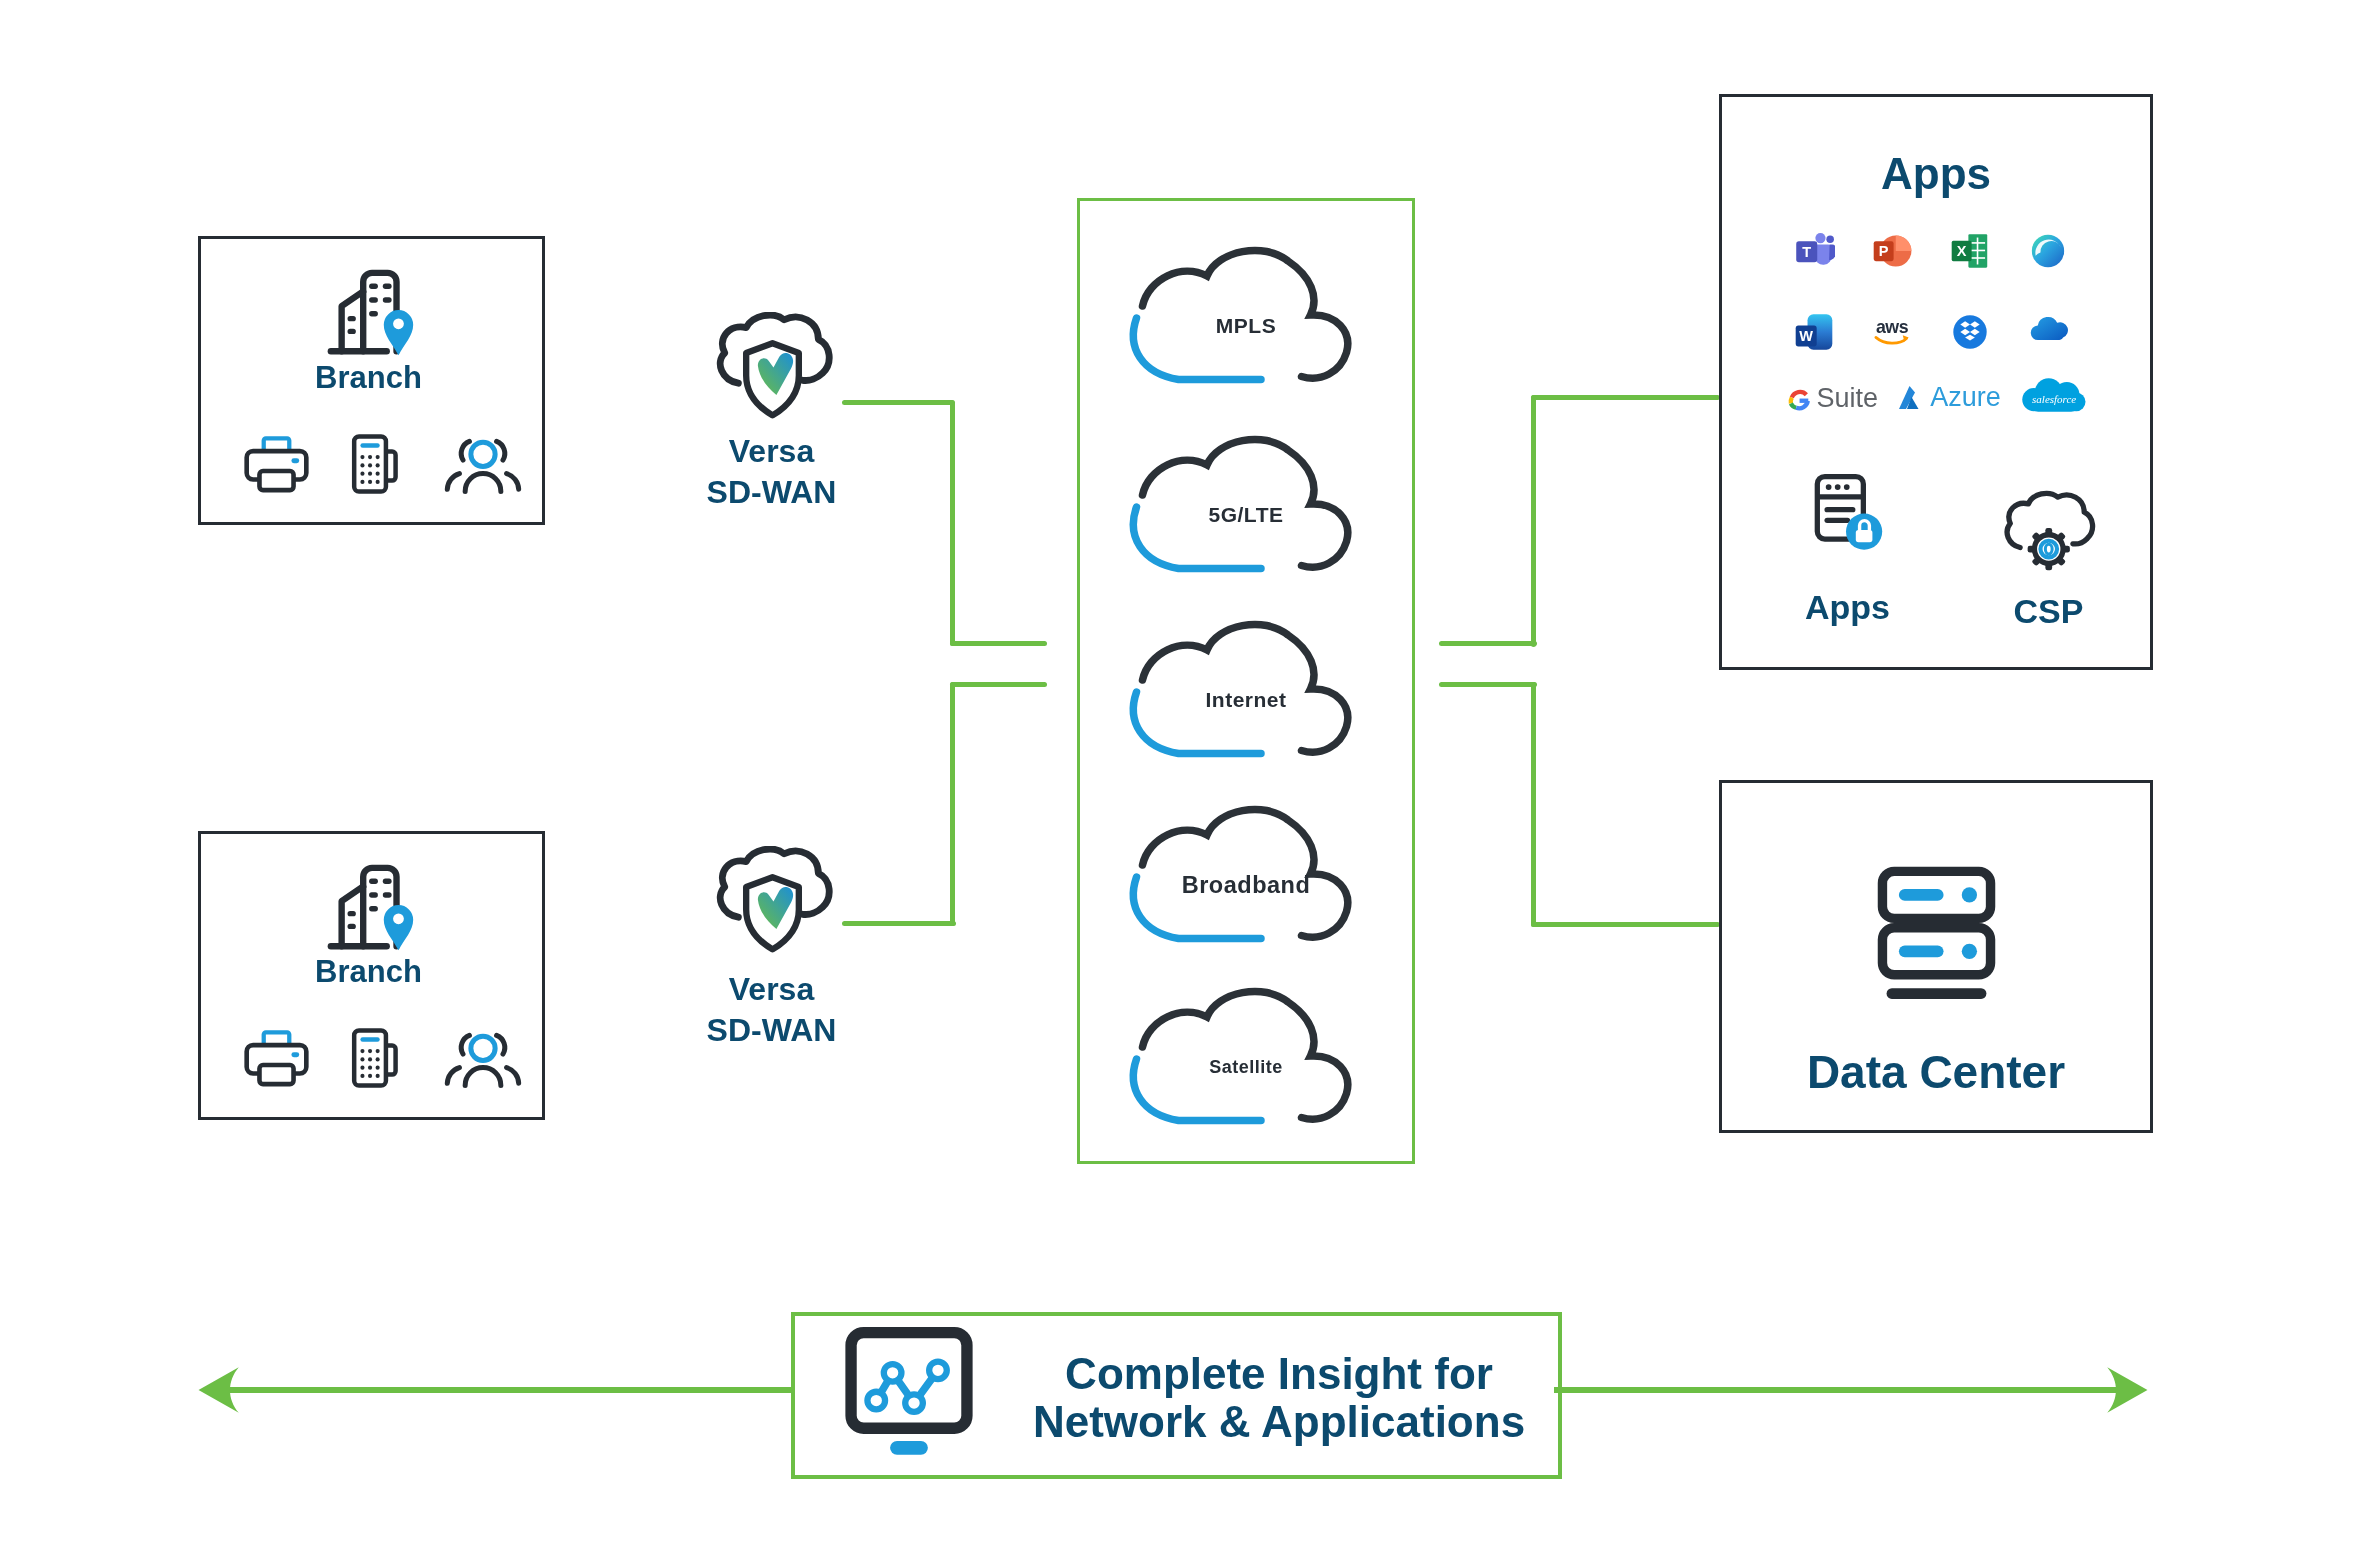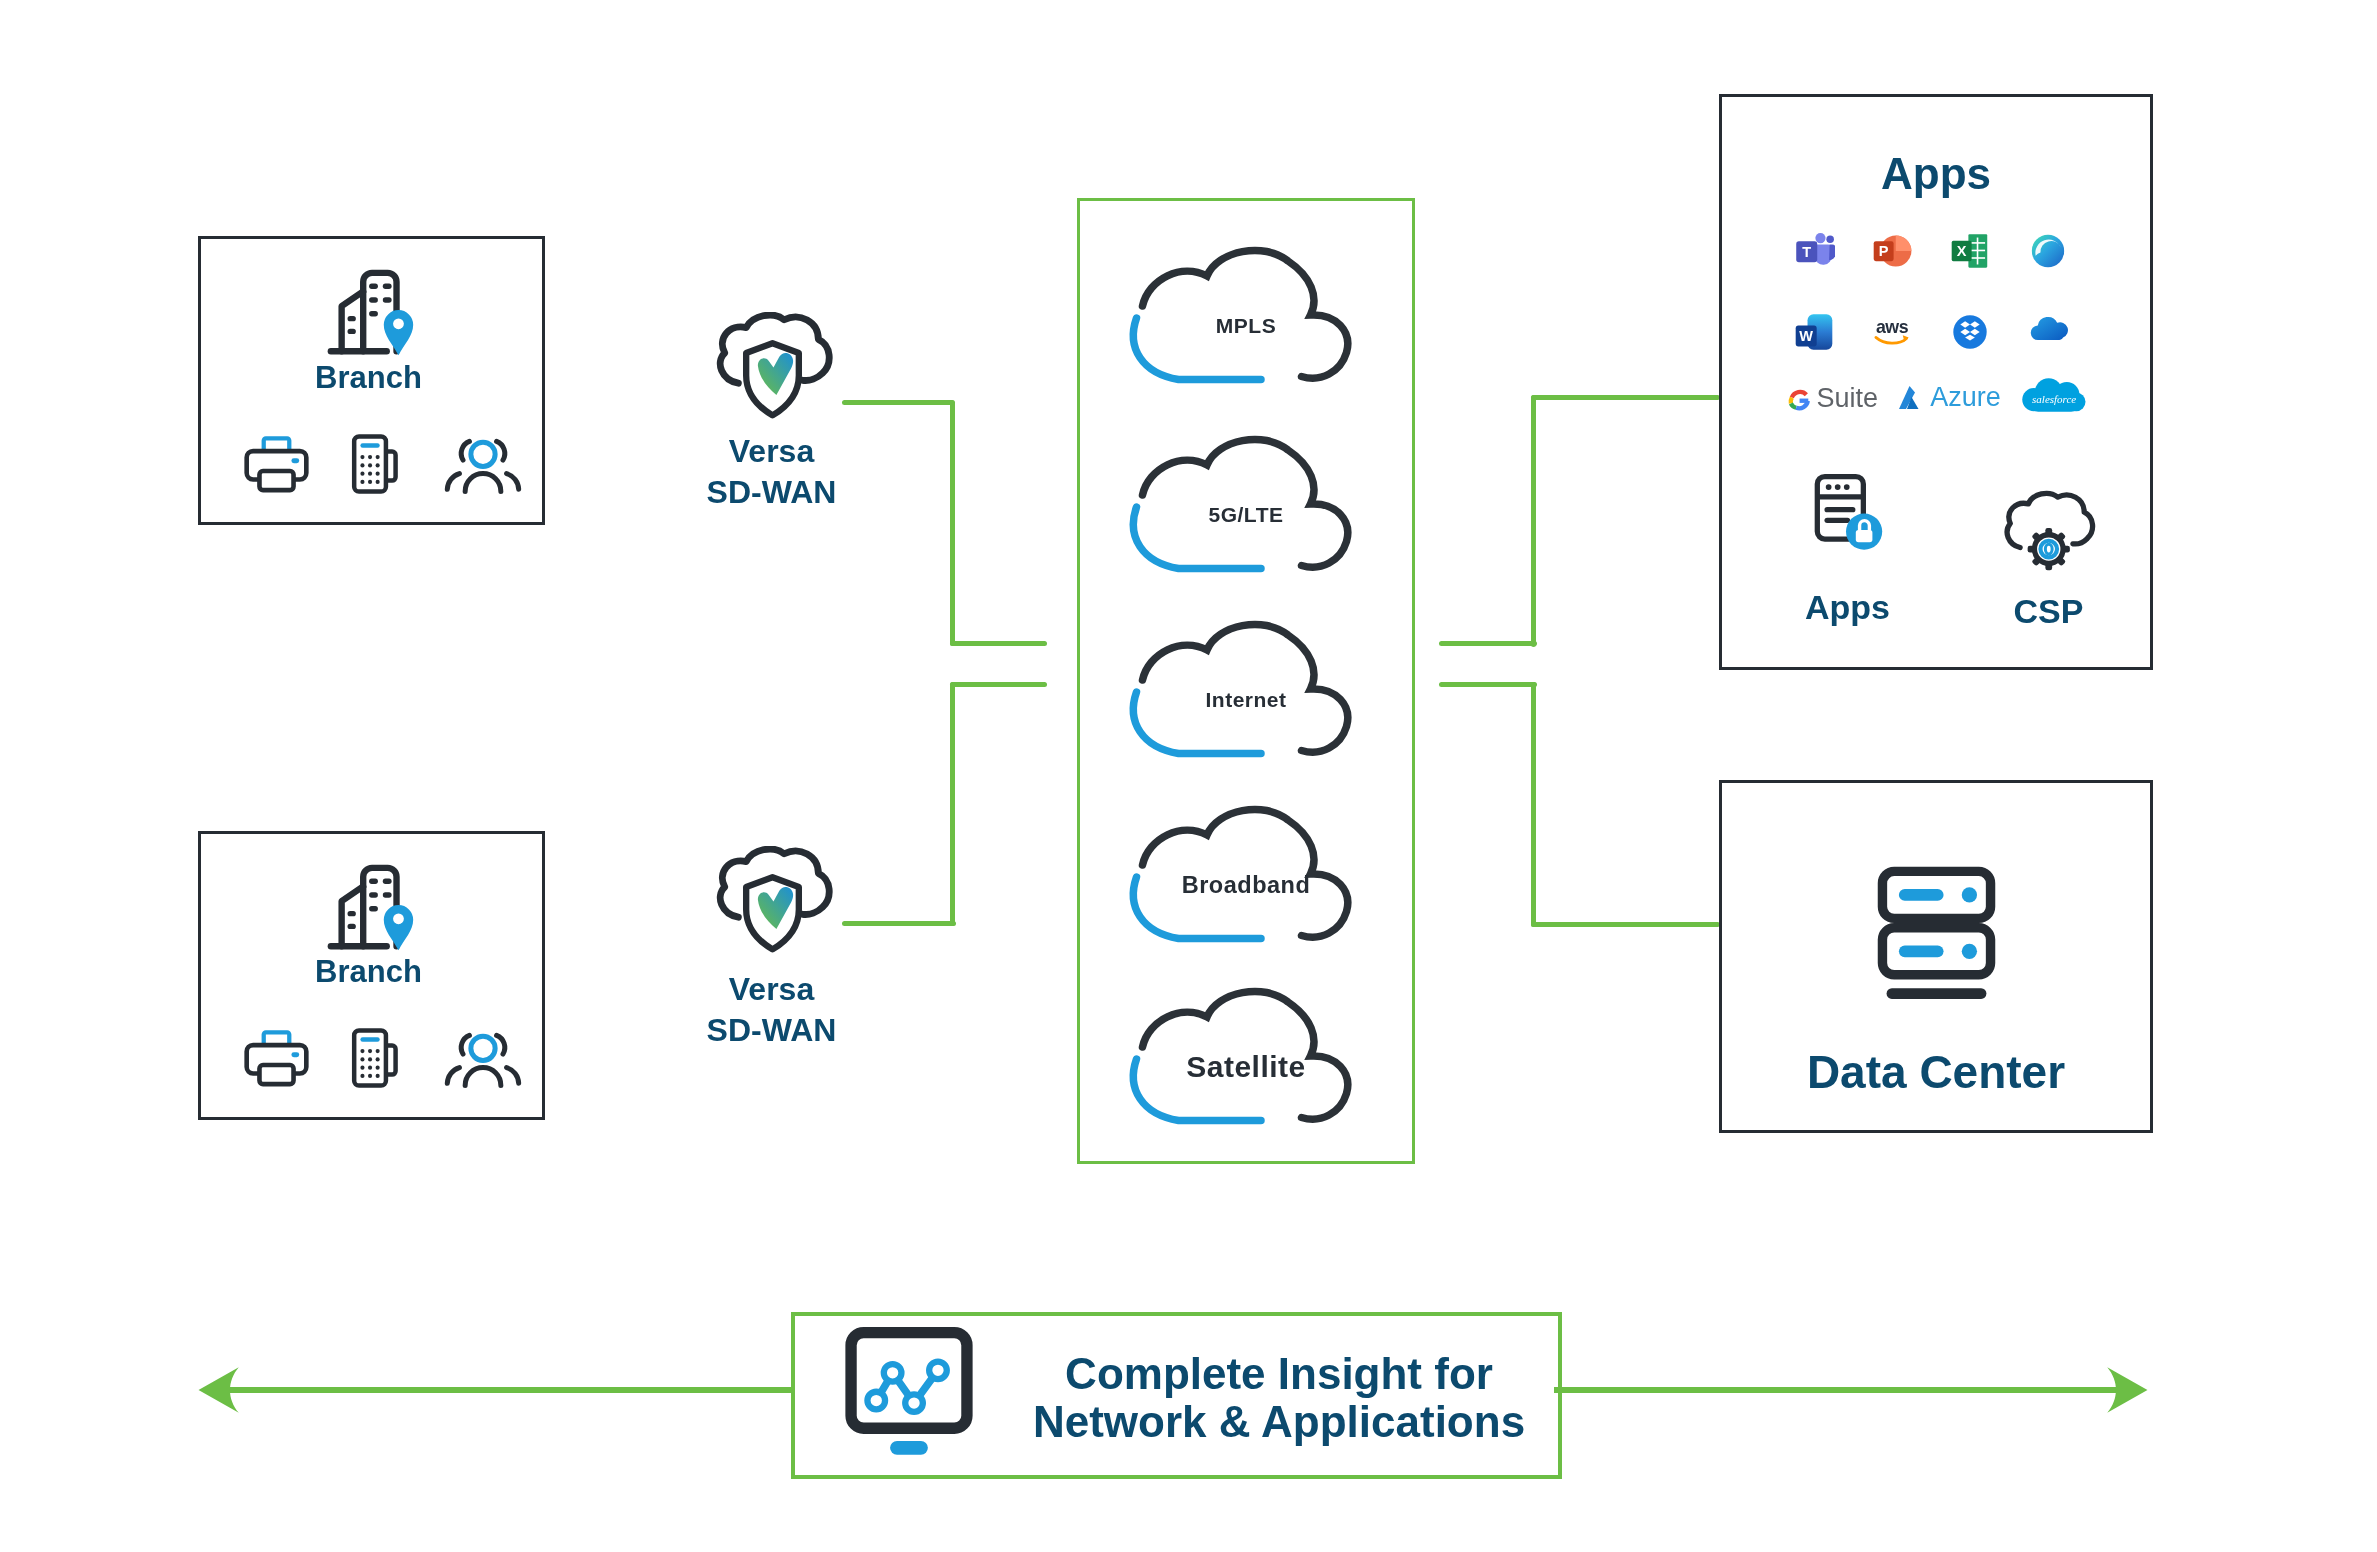--- a/index.html
+++ b/index.html
@@ -199,21 +199,21 @@
       <path d="M16,44 C20,26 42,15 59,24 C66,7 97,1 113,14 C128,24 134,38 128,50 C145,49 156,61 152,75 C148,88 135,95 122,91" fill="none" stroke="#2B3137" stroke-width="5" stroke-linecap="round"></path>
       <path d="M12,52 C5,72 16,89 40,93 L95,93" fill="none" stroke="#1E9BDB" stroke-width="5" stroke-linecap="round"></path>
     </svg>
     <div class="cloud-label" style="font-size:23.5px;">Broadband</div>
   </div>
   <div class="abs" style="left:1118px;top:981px;width:256px;height:165px;">
     <svg width="256" height="165" viewBox="0 0 170 110">
       <path d="M16,44 C20,26 42,15 59,24 C66,7 97,1 113,14 C128,24 134,38 128,50 C145,49 156,61 152,75 C148,88 135,95 122,91" fill="none" stroke="#2B3137" stroke-width="5" stroke-linecap="round"></path>
       <path d="M12,52 C5,72 16,89 40,93 L95,93" fill="none" stroke="#1E9BDB" stroke-width="5" stroke-linecap="round"></path>
     </svg>
-    <div class="cloud-label" style="font-size:30px;">Satellite</div>
+    <div class="cloud-label" style="font-size:18px;">Satellite</div>
   </div>
 
   <div class="box-dark" style="left:1719px;top:94px;width:428px;height:570px;"></div>
   <div class="lbl w700" style="left:1776px;top:151px;width:320px;height:46px;font-size:44px;">Apps</div>
 
   <svg class="abs" style="left:1793px;top:230px;" width="42" height="42" viewBox="0 0 78 78" title="Microsoft Teams">
     <circle cx="51" cy="15" r="9.5" fill="#7B83EB"></circle>
     <circle cx="69" cy="17" r="7" fill="#5059C9"></circle>
     <path d="M38,27 h27 a7,7 0 0 1 7,7 v13 a16,16 0 0 1 -32,3 z" fill="#7B83EB"></path>
     <path d="M68,27 h5 a6,6 0 0 1 6,6 v11 a12,12 0 0 1 -12,12 z" fill="#5059C9"></path>

